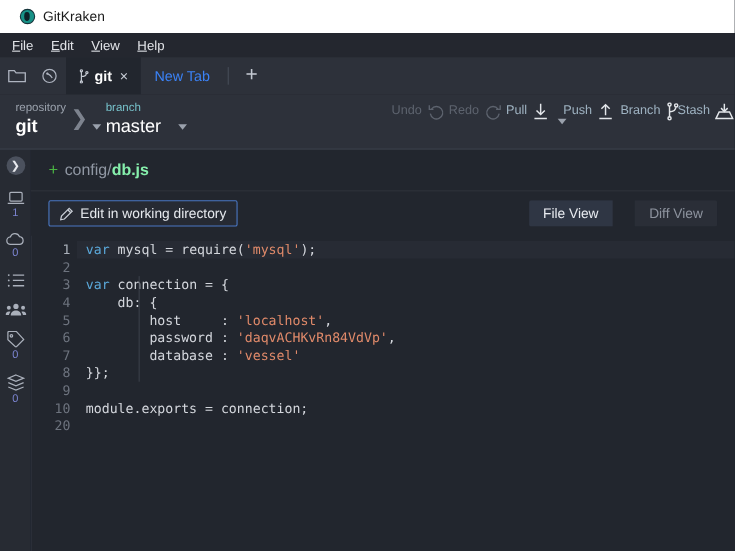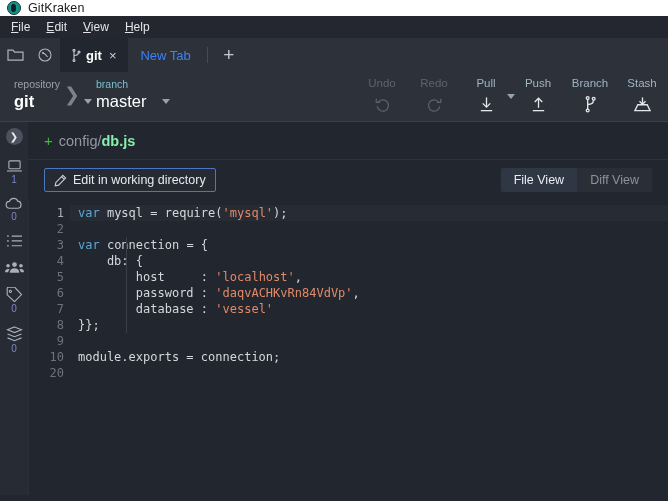--- a/index.html
+++ b/index.html
@@ -6,23 +6,23 @@
   html, body {
     width: 668px; height: 501px;
     overflow: hidden;
     font-family: "Liberation Sans", sans-serif;
     background: #22262e;
   }
   .app { position: relative; width: 668px; height: 501px; }
 
   
   .titlebar {
-    height: 16px; background: #ffffff;
+    height: 30px; background: #ffffff;
     display: flex; align-items: center; gap: 7px;
-    padding-left: 7px;
+    padding-left: 18px;
   }
   .kraken-logo {
     width: 14px; height: 14px; border-radius: 50%;
     background: #179287;
     border: 1.5px solid #16333a;
     position: relative; flex: 0 0 auto;
   }
   .kraken-logo::after {
     content: ""; position: absolute; left: 3.2px; top: 2.2px;
     width: 4.5px; height: 7.5px; border-radius: 50%;
@@ -91,21 +91,21 @@
     color: #7d838e; font-size: 19px; font-weight: 300;
     align-self: flex-end; padding: 0 2px 5px 4px;
   }
 
   .tb-actions {
     position: absolute; right: 0; top: 0; height: 100%;
     display: flex; align-items: flex-start;
   }
   .tb-btn {
     width: 52px; padding-top: 5px;
-    display: flex; flex-direction: column; align-items: center; gap: 4px;
+    display: flex; flex-direction: row; align-items: center; gap: 4px;
     position: relative;
   }
   .tb-btn .lbl { font-size: 11.5px; line-height: 13px; }
   .tb-btn.enabled .lbl { color: #9fb3c2; }
   .tb-btn.disabled .lbl { color: #5d636e; }
   .tb-btn .ico { color: #e3e6ea; display: flex; align-items: center; justify-content: center; height: 20px; }
   .tb-btn.disabled .ico { color: #5d636e; }
   .pull-caret { position: absolute; right: -3px; top: 22px; }
 
   
@@ -148,21 +148,21 @@
     flex: 0 0 40px;
   }
   .edit-btn {
     display: inline-flex; align-items: center; gap: 6px;
     border: 1px solid #4a77c4; border-radius: 2px;
     background: #262a33; color: #e6e9ee;
     font-size: 12.5px; padding: 4px 9px; cursor: pointer;
   }
   .edit-btn .pencil { color: #c9ced7; display: flex; }
 
-  .view-toggle { display: flex; border-radius: 2px; overflow: hidden; }
+  .view-toggle { display: flex; border-radius: 2px; overflow: hidden; gap: 20px; }
   .view-opt {
     font-size: 12.5px; padding: 5px 13px; cursor: pointer;
     background: #2f3644; color: #e9ecf1;
   }
   .view-opt.inactive { background: #2a2e37; color: #8d939e; }
 
   
   .editor {
     flex: 1; display: flex; overflow: hidden;
     font-family: "DejaVu Sans Mono", monospace;

